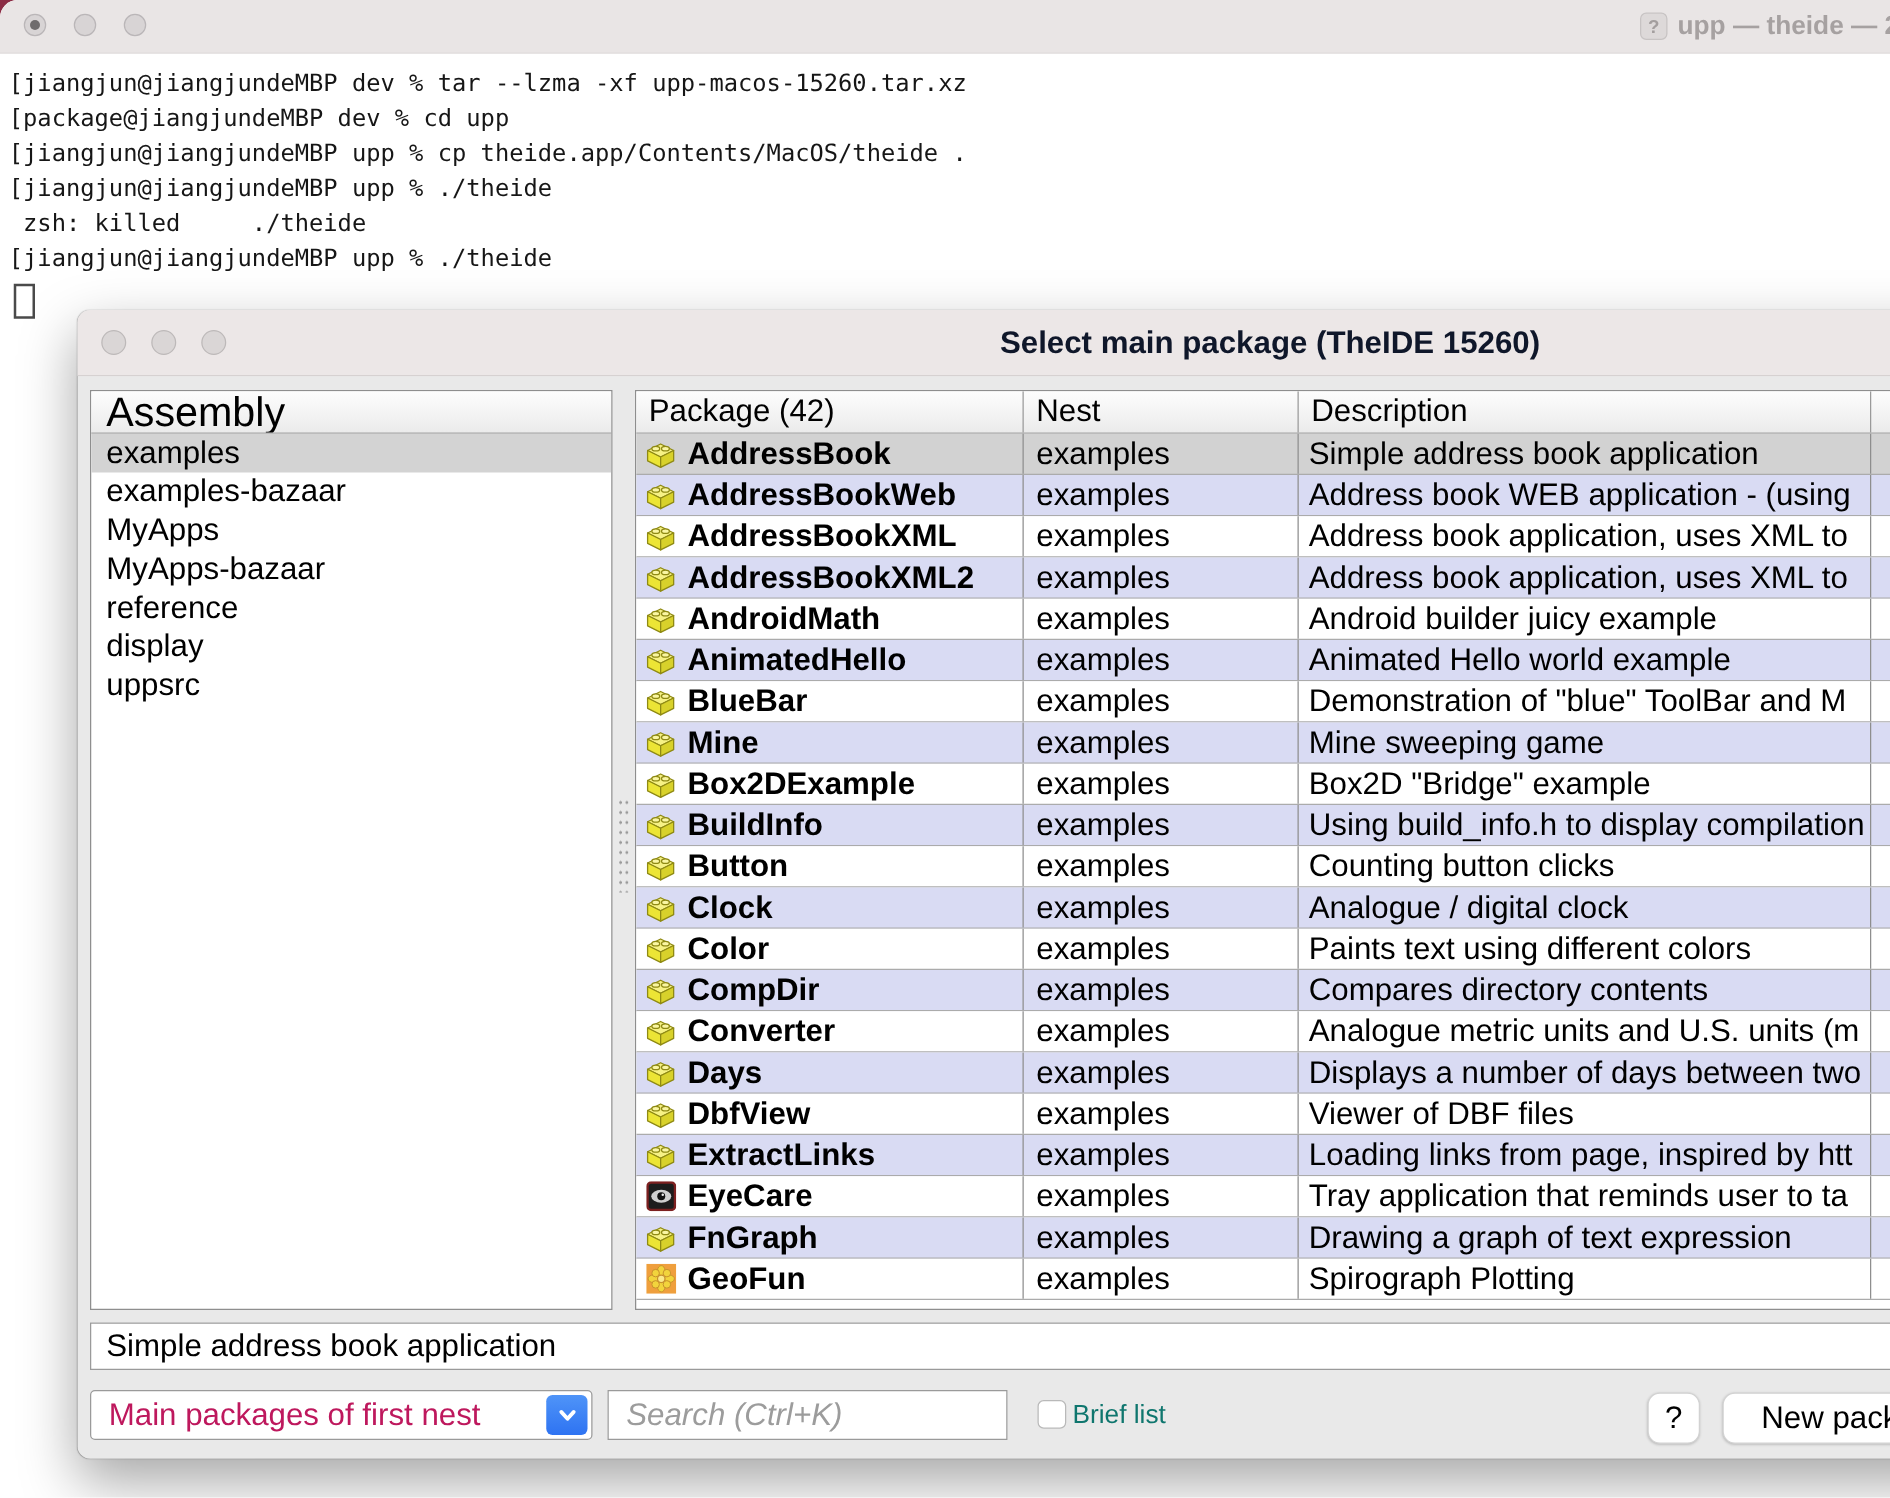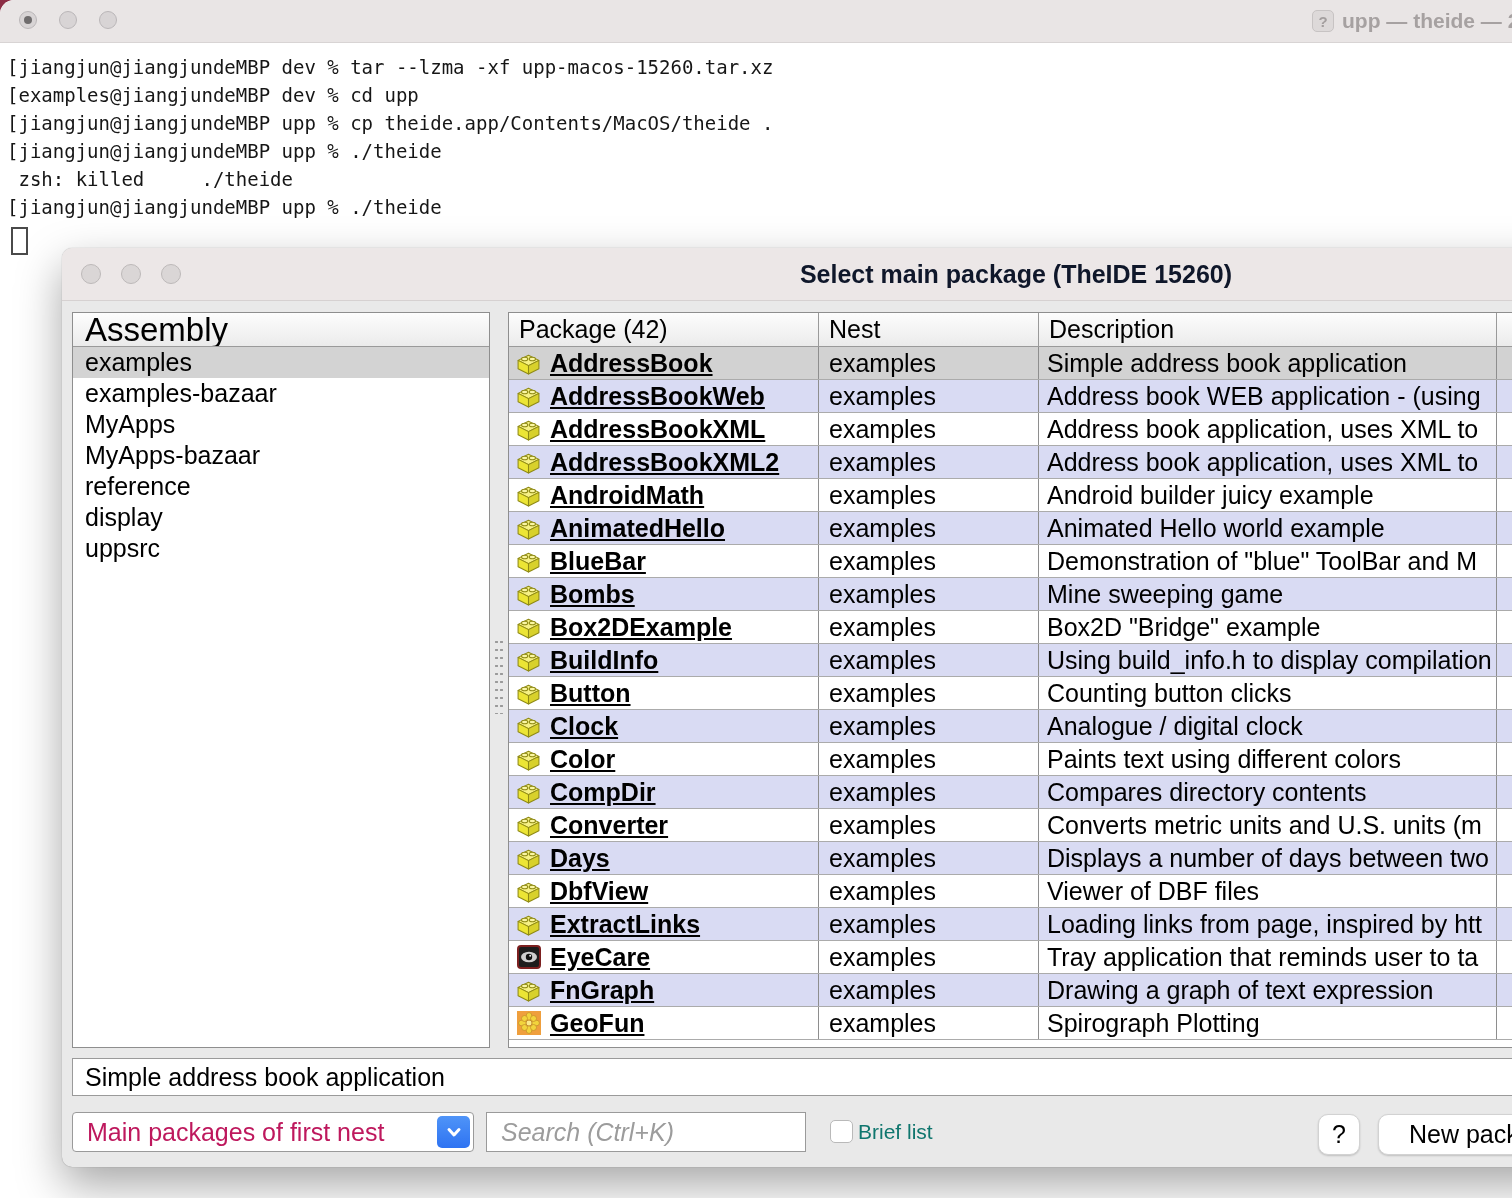--- a/index.html
+++ b/index.html
@@ -60,21 +60,21 @@
   .hc-pkg{width:310px;}
   .hc-nest{width:220px;}
   .hc-desc{width:458px;}
   .hc-rest{flex:1;border-right:none !important;}
   .prow{display:flex;height:33px;box-sizing:border-box;border-bottom:1px solid #ababab;}
   .prow.even{background:#fff;}
   .prow.alt{background:#d9dbf3;}
   .prow.sel{background:#d2d2d2;}
   .pcell{box-sizing:border-box;border-right:1px solid #8e8e8e;overflow:hidden;white-space:nowrap;
          display:flex;align-items:center;}
-  .c-pkg{width:310px;padding-left:6px;gap:8px;text-decoration:underline;}
+  .c-pkg{width:310px;padding-left:6px;gap:8px;}
   .c-pkg .pname{font-weight:bold;font-size:25px;color:#000;}
   .c-nest{width:220px;padding-left:10px;font-size:25px;color:#000;}
   .c-desc{width:458px;padding-left:8px;font-size:25px;color:#000;}
   .c-rest{flex:1;border-right:none;}
   .picon{width:27px;height:26px;flex:0 0 27px;display:flex;align-items:center;justify-content:center;}
 
   
   .status-field{position:absolute;left:10px;top:810px;width:1888px;height:38px;background:#fff;
                 border:1px solid #9a9a9a;box-sizing:border-box;line-height:36px;padding-left:12px;
                 font-size:25px;color:#000;white-space:nowrap;overflow:hidden;}
@@ -108,21 +108,21 @@
       </div>
     <div class="light" style="left:59px"></div>
     <div class="light" style="left:99px"></div>
     <div class="t-title-cluster">
       <div class="proxy-icon">?</div>
       <div class="t-title">upp — theide — 2</div>
     </div>
   </div>
   <div class="t-body" id="tlines">
       <div class="tline">[jiangjun@jiangjundeMBP dev % tar --lzma -xf upp-macos-15260.tar.xz</div>
-      <div class="tline">[examples@jiangjundeMBP dev % cd upp</div>
+      <div class="tline">[package@jiangjundeMBP dev % cd upp</div>
       <div class="tline">[jiangjun@jiangjundeMBP upp % cp theide.app/Contents/MacOS/theide .</div>
       <div class="tline">[jiangjun@jiangjundeMBP upp % ./theide</div>
       <div class="tline"> zsh: killed     ./theide</div>
       <div class="tline">[jiangjun@jiangjundeMBP upp % ./theide</div>
     </div>
   <div class="t-cursor" style="position:absolute;left:9px;top:224px;"></div>
 </div>
 
 <div class="dialog">
   <div class="d-titlebar">
@@ -294,21 +294,21 @@
     <svg width="25" height="24" viewBox="0 0 24 23">
       <g stroke="#8f8a14" stroke-width="1" stroke-linejoin="round">
         <polygon points="2,9 12,4 22,9 12,14" fill="#f6f185"></polygon>
         <polygon points="2,9 12,14 12,22 2,17" fill="#ece535"></polygon>
         <polygon points="22,9 12,14 12,22 22,17" fill="#d8d12b"></polygon>
         <ellipse cx="8.3" cy="7.6" rx="3" ry="1.7" fill="#faf6a2"></ellipse>
         <ellipse cx="15.7" cy="7.6" rx="3" ry="1.7" fill="#faf6a2"></ellipse>
       </g>
     </svg>
   </span>
-      <span class="pname">Bombs</span>
+      <span class="pname">Mine</span>
     </div>
     <div class="pcell c-nest">examples</div>
     <div class="pcell c-desc">Mine sweeping game</div>
     <div class="pcell c-rest"></div>
   </div>
         <div class="prow even">
     <div class="pcell c-pkg">
       <span class="picon">
     <svg width="25" height="24" viewBox="0 0 24 23">
       <g stroke="#8f8a14" stroke-width="1" stroke-linejoin="round">
@@ -430,21 +430,21 @@
         <polygon points="2,9 12,14 12,22 2,17" fill="#ece535"></polygon>
         <polygon points="22,9 12,14 12,22 22,17" fill="#d8d12b"></polygon>
         <ellipse cx="8.3" cy="7.6" rx="3" ry="1.7" fill="#faf6a2"></ellipse>
         <ellipse cx="15.7" cy="7.6" rx="3" ry="1.7" fill="#faf6a2"></ellipse>
       </g>
     </svg>
   </span>
       <span class="pname">Converter</span>
     </div>
     <div class="pcell c-nest">examples</div>
-    <div class="pcell c-desc">Converts metric units and U.S. units (m</div>
+    <div class="pcell c-desc">Analogue metric units and U.S. units (m</div>
     <div class="pcell c-rest"></div>
   </div>
         <div class="prow alt">
     <div class="pcell c-pkg">
       <span class="picon">
     <svg width="25" height="24" viewBox="0 0 24 23">
       <g stroke="#8f8a14" stroke-width="1" stroke-linejoin="round">
         <polygon points="2,9 12,4 22,9 12,14" fill="#f6f185"></polygon>
         <polygon points="2,9 12,14 12,22 2,17" fill="#ece535"></polygon>
         <polygon points="22,9 12,14 12,22 22,17" fill="#d8d12b"></polygon>

